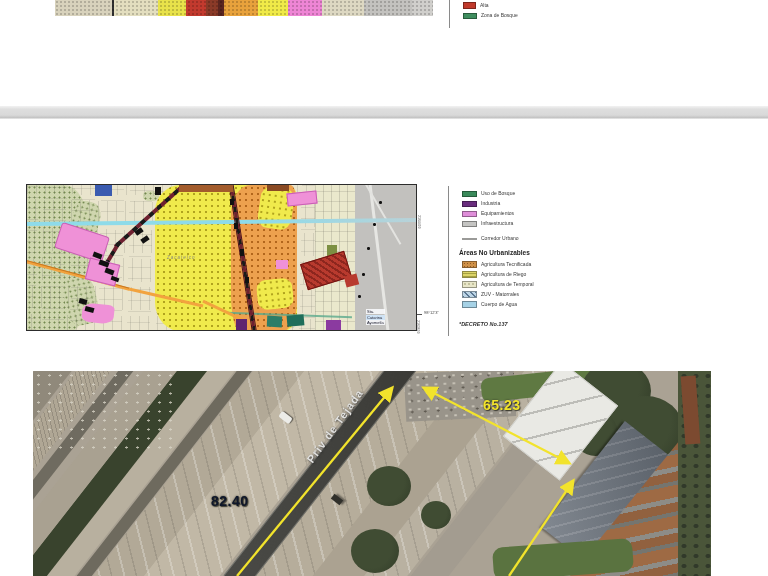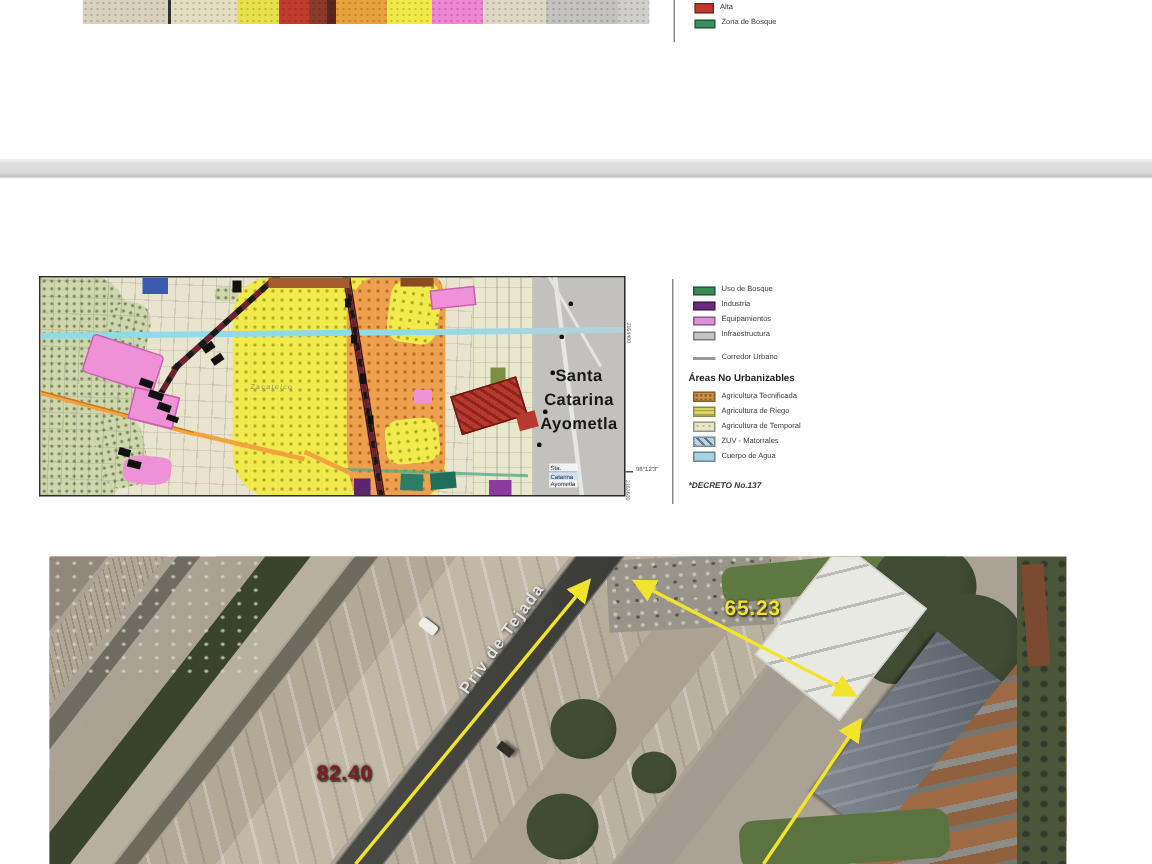--- a/index.html
+++ b/index.html
@@ -162,25 +162,20 @@
     <div class="blk" style="left:203px;top:14px;width:4px;height:6px"></div>
     <div class="blk" style="left:207px;top:38px;width:4px;height:6px"></div>
     <div class="blk" style="left:213px;top:64px;width:4px;height:7px"></div>
     <div class="blk" style="left:218px;top:92px;width:4px;height:6px"></div>
     <div class="blk" style="left:352px;top:16px;width:2.5px;height:2.5px;border-radius:50%"></div>
     <div class="blk" style="left:346px;top:38px;width:2.5px;height:2.5px;border-radius:50%"></div>
     <div class="blk" style="left:340px;top:62px;width:2.5px;height:2.5px;border-radius:50%"></div>
     <div class="blk" style="left:335px;top:88px;width:2.5px;height:2.5px;border-radius:50%"></div>
     <div class="blk" style="left:331px;top:110px;width:2.5px;height:2.5px;border-radius:50%"></div>
 
-    <div class="town">
-      <div>Santa</div>
-      <div>Catarina</div>
-      <div>Ayometla</div>
-    </div>
     <div class="tiny" style="left:140px;top:70px;font-style:italic;color:#8a8a7a;letter-spacing:1px;font-size:4.5px;">Zacatelco</div>
     <div class="sub-label abs" style="left:339px;top:124px;">
       <span>Sta.</span>
       <span style="background:#cfe3f5">Catarina</span>
       <span>Ayometla</span>
     </div>
   </div>
 
   <div class="vtext" style="left:421px;top:215px;">2164400</div>
   <div class="abs" style="left:417px;top:314px;width:5px;height:1px;background:#555;"></div>
@@ -289,17 +284,17 @@
         <marker id="ah" viewBox="0 0 10 10" refX="8" refY="5" markerWidth="7" markerHeight="7" orient="auto-start-reverse">
           <path d="M0,0 L10,5 L0,10 z" fill="#f2e32c"></path>
         </marker>
       </defs>
       <line x1="204" y1="205" x2="359" y2="17" stroke-width="2.3" marker-end="url(#ah)" stroke="#f2e32c"></line>
       <line x1="391" y1="17" x2="536" y2="92" stroke-width="2.3" marker-start="url(#ah)" marker-end="url(#ah)" stroke="#f2e32c"></line>
       <line x1="476" y1="205" x2="540" y2="110" stroke-width="2.3" marker-end="url(#ah)" stroke="#f2e32c"></line>
     </svg>
 
     <div class="ylabel" style="left: 450px; top: 26px; color: rgb(242, 227, 44);">65.23</div>
-    <div class="ylabel" style="left: 178px; top: 122px; color: #7f1d1d; margin-top: 14px;">82.40</div>
+    <div class="ylabel" style="left: 178px; top: 122px; color: #0f172a;">82.40</div>
     <div class="street">Priv de Tejada</div>
   </div>
 
 </div>
 
 </body></html>

